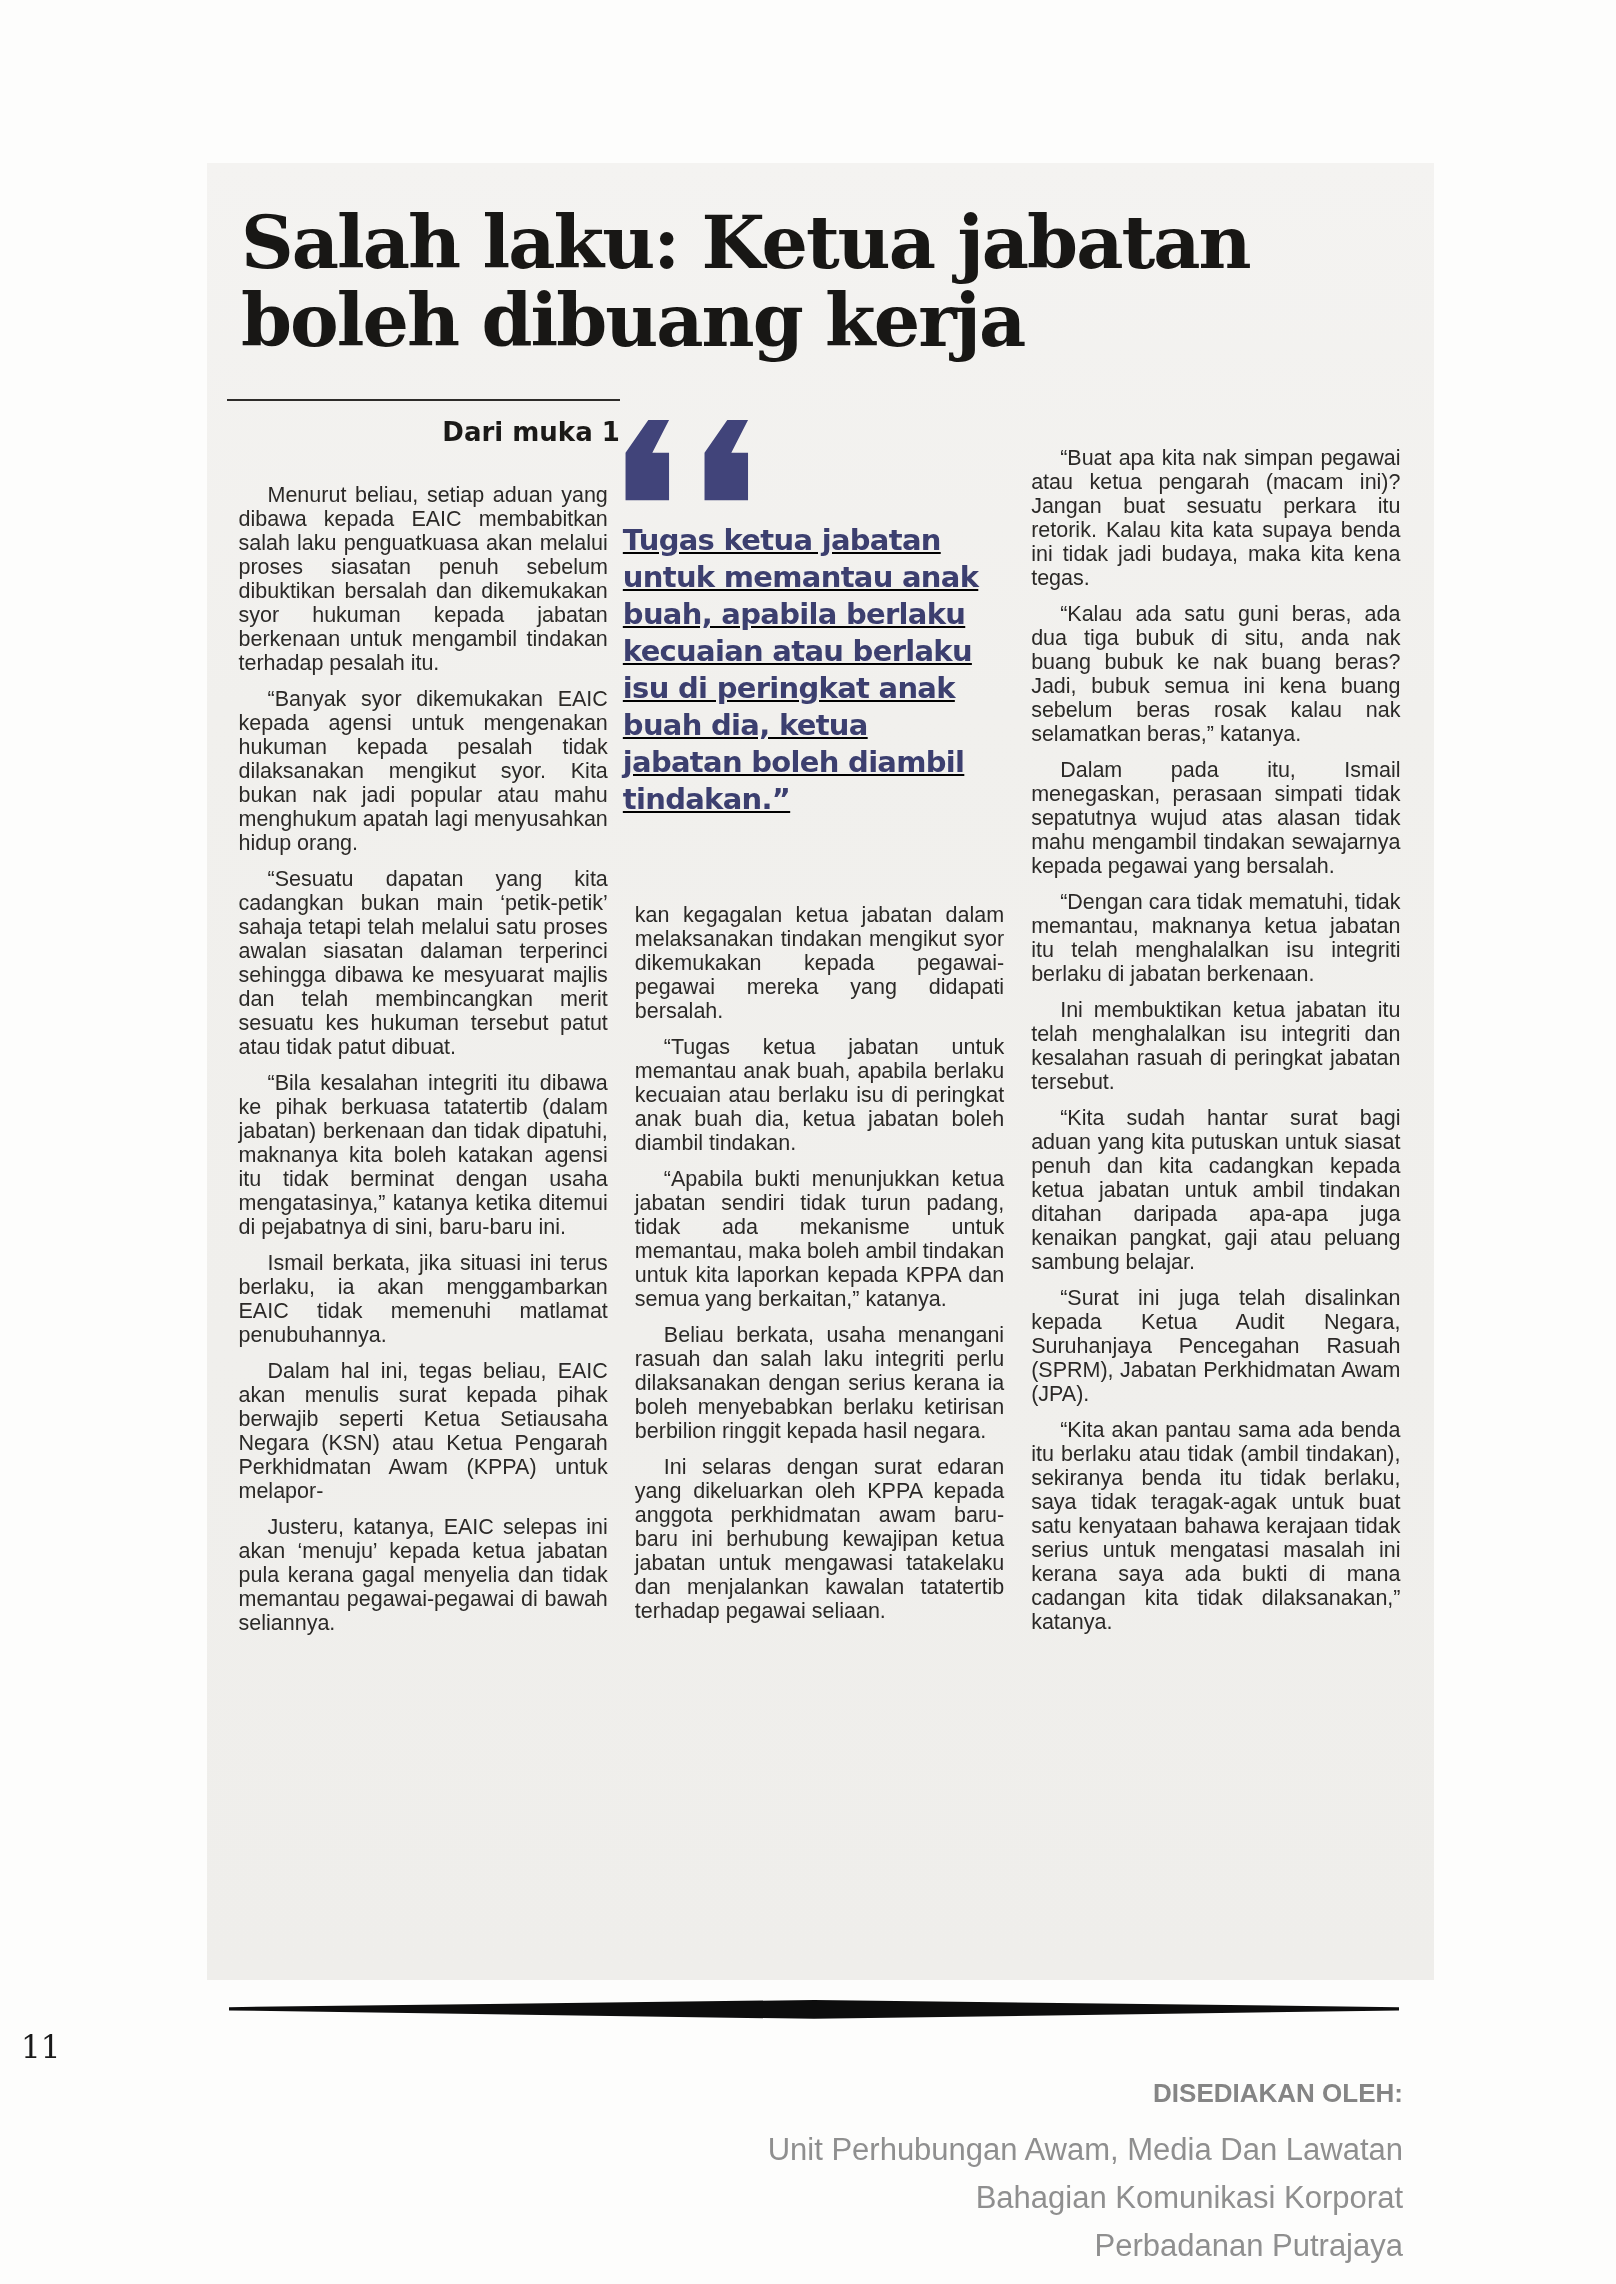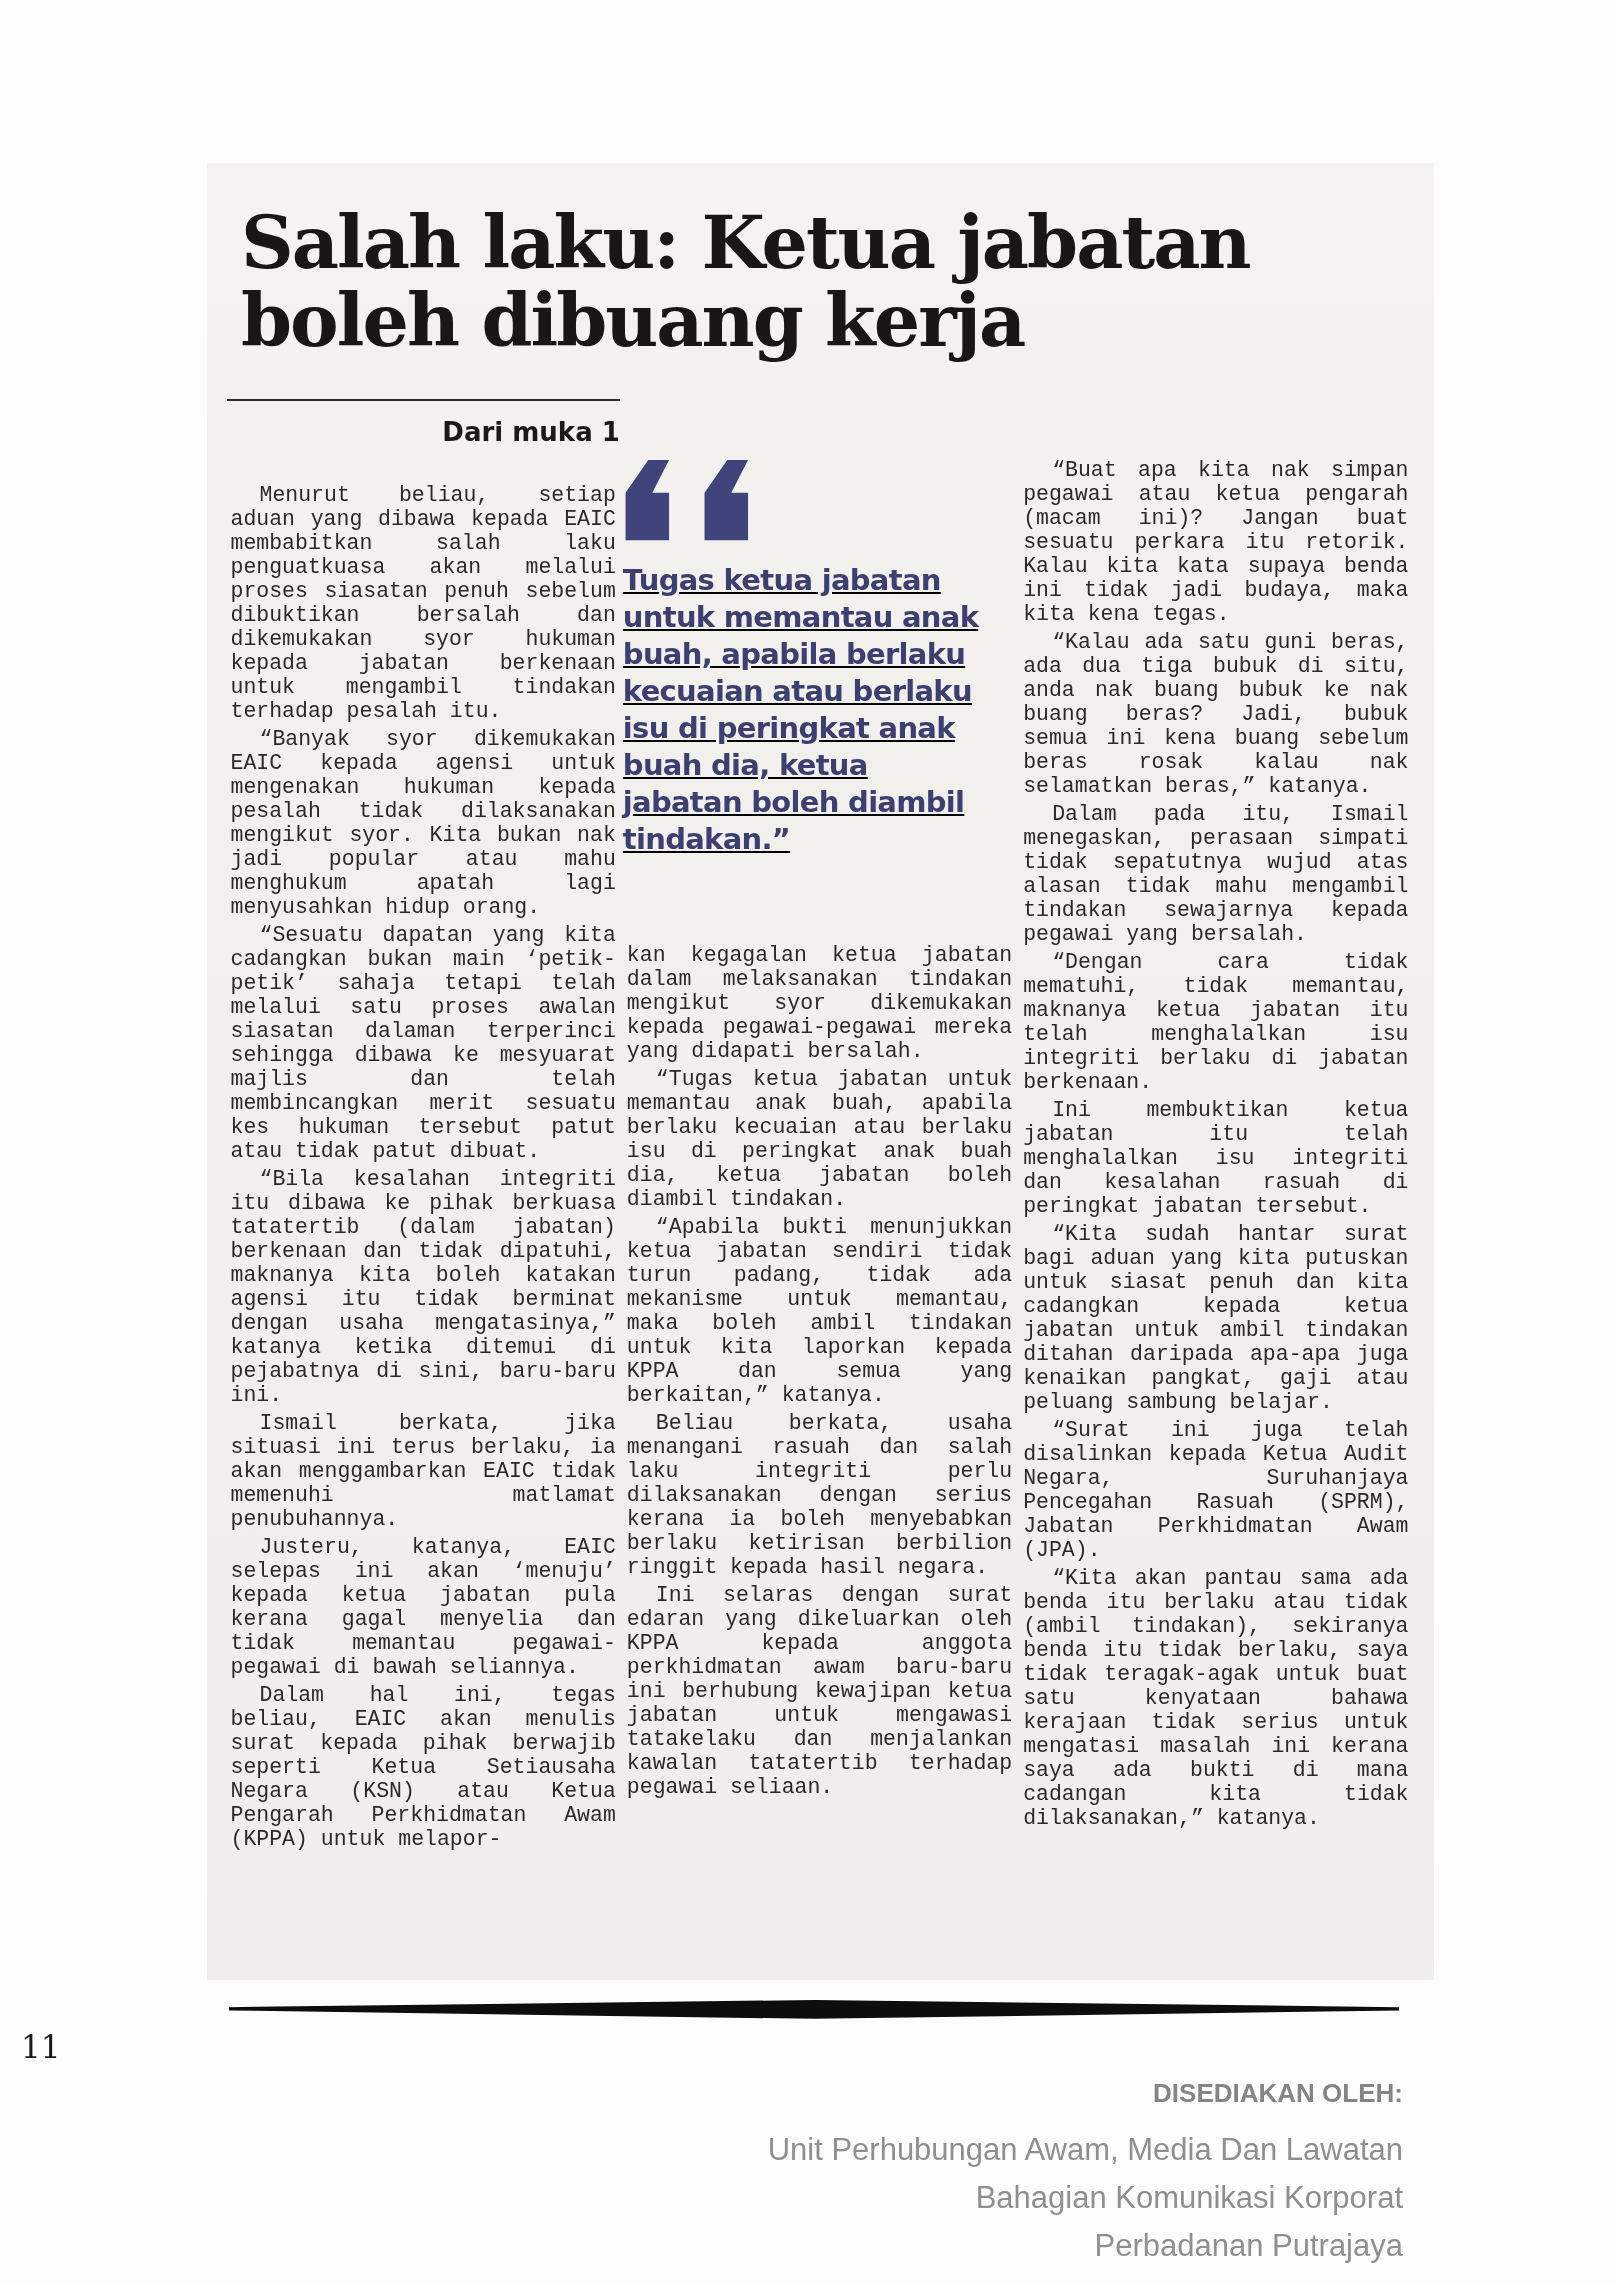--- a/index.html
+++ b/index.html
@@ -13,21 +13,21 @@
             font-family:"DejaVu Serif","Liberation Serif",serif;font-weight:700;
             font-size:73px;line-height:1.07;letter-spacing:-2px;color:#181715;
             white-space:pre-line;}
   .columns{position:absolute;left:19.5px;top:236px;width:1186px;display:flex;gap:3px;align-items:center;}
   .col{flex:1 1 0;}
 
   .kicker-rule{border-top:2px solid #2e2c2a;width:100%;height:0;margin-bottom:15.6px;}
   .kicker{text-align:right;font-family:"DejaVu Sans","Liberation Sans",sans-serif;
           font-weight:700;font-size:26px;color:#1b1a18;margin-bottom:36px;}
 
-  .para{margin:4px;font-family:Liberation Mono, monospace;
+  .para{margin:12px;font-family:Liberation Sans, sans-serif;
         font-size:21.5px;line-height:24px;color:#2b2927;text-align:justify;}
   .para.indent{text-indent:29px;}
 
   .pullquote{margin:9px 0 85px 0;text-decoration:underline;}
   .quote-icon{display:block;margin-left:2.6px;}
   .pq-text{margin-top:19.5px;width:371px;
            font-family:"DejaVu Sans","Liberation Sans",sans-serif;font-weight:700;
            font-size:29px;line-height:37px;letter-spacing:-0.7px;color:#3c3f6f;}
 
   .col3-pad{padding-top:35px;}
@@ -54,22 +54,22 @@
 
       <div class="col">
         <div class="kicker-rule"></div>
         <div class="kicker">Dari muka 1</div>
         <div>
             <p class="para indent">Menurut beliau, setiap aduan yang dibawa kepada EAIC membabitkan salah laku penguatkuasa akan melalui proses siasatan penuh sebelum dibuktikan bersalah dan dikemukakan syor hukuman kepada jabatan berkenaan untuk mengambil tindakan terhadap pesalah itu.</p>
             <p class="para indent">“Banyak syor dikemukakan EAIC kepada agensi untuk mengenakan hukuman kepada pesalah tidak dilaksanakan mengikut syor. Kita bukan nak jadi popular atau mahu menghukum apatah lagi menyusahkan hidup orang.</p>
             <p class="para indent">“Sesuatu dapatan yang kita cadangkan bukan main ‘petik-petik’ sahaja tetapi telah melalui satu proses awalan siasatan dalaman terperinci sehingga dibawa ke mesyuarat majlis dan telah membincangkan merit sesuatu kes hukuman tersebut patut atau tidak patut dibuat.</p>
             <p class="para indent">“Bila kesalahan integriti itu dibawa ke pihak berkuasa tatatertib (dalam jabatan) berkenaan dan tidak dipatuhi, maknanya kita boleh katakan agensi itu tidak berminat dengan usaha mengatasinya,” katanya ketika ditemui di pejabatnya di sini, baru-baru ini.</p>
             <p class="para indent">Ismail berkata, jika situasi ini terus berlaku, ia akan menggambarkan EAIC tidak memenuhi matlamat penubuhannya.</p>
+            <p class="para indent">Dalam hal ini, tegas beliau, EAIC akan menulis surat kepada pihak berwajib seperti Ketua Setiausaha Negara (KSN) atau Ketua Pengarah Perkhidmatan Awam (KPPA) untuk melapor-</p>
             <p class="para indent">Justeru, katanya, EAIC selepas ini akan ‘menuju’ kepada ketua jabatan pula kerana gagal menyelia dan tidak memantau pegawai-pegawai di bawah seliannya.</p>
-            <p class="para indent">Dalam hal ini, tegas beliau, EAIC akan menulis surat kepada pihak berwajib seperti Ketua Setiausaha Negara (KSN) atau Ketua Pengarah Perkhidmatan Awam (KPPA) untuk melapor-</p>
           </div>
       </div>
 
       <div class="col">
         <div class="pullquote">
           <svg class="quote-icon" width="147" height="83" viewBox="0 0 218 124">
             <polygon points="0,120 0,49 34,0 65,0 40,49 65,49 65,120" fill="#41447a"></polygon>
             <polygon points="118,120 118,49 152,0 183,0 158,49 183,49 183,120" fill="#41447a"></polygon>
           </svg>
           <div class="pq-text">Tugas ketua jabatan untuk memantau anak buah, apabila berlaku kecuaian atau berlaku isu di peringkat anak buah dia, ketua jabatan boleh diambil tindakan.”</div>

